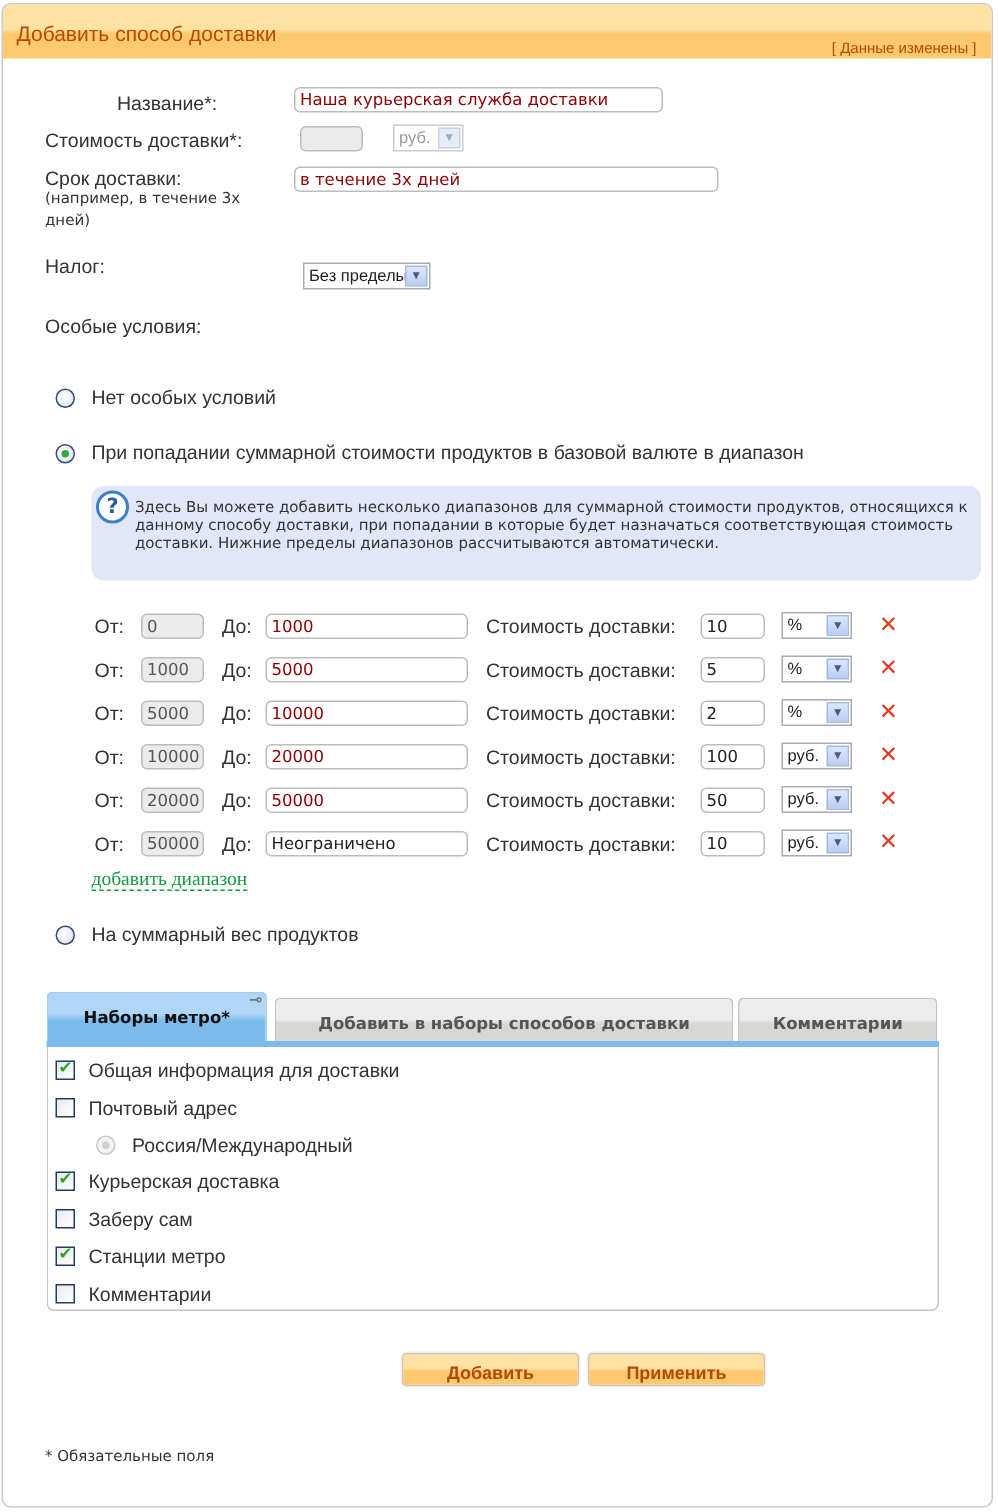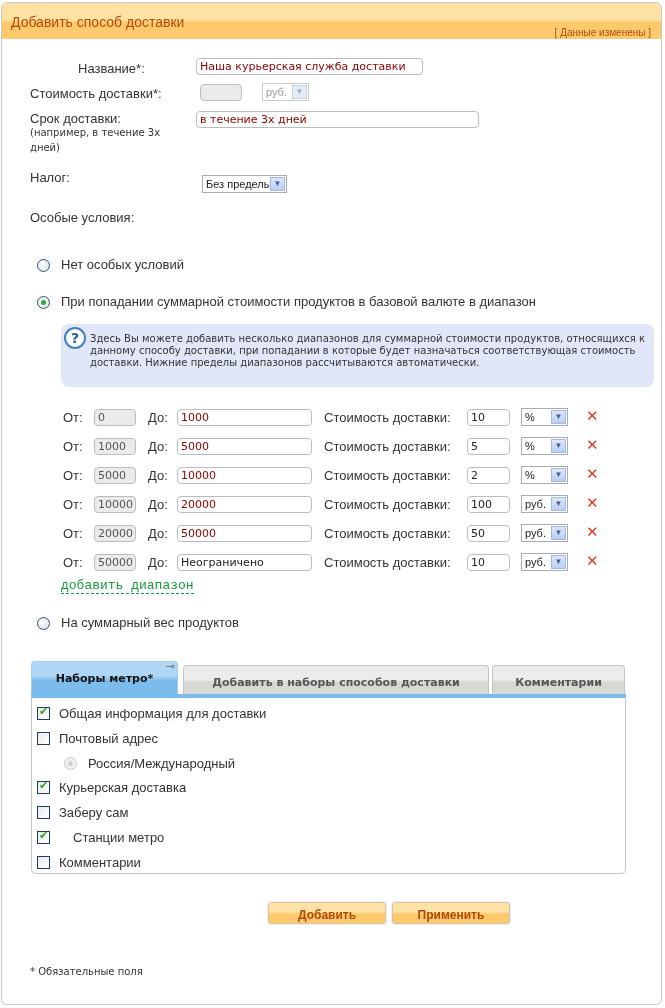--- a/index.html
+++ b/index.html
@@ -22,39 +22,39 @@
   .radio { position: absolute; width: 13px; height: 13px; border-radius: 50%; border: 1px solid #2f4f7a; background: radial-gradient(circle at 40% 40%, #fff 0, #e4e7ee 70%, #c8cdd8 100%); }
   .radio.on::after { content: ""; position: absolute; left: 3px; top: 3px; width: 5px; height: 5px; border-radius: 50%; background: #2eaa3a; }
   .radio.dim { border-color: #c8c8c8; background: #f3f3f3; }
   .radio.dim::after { content: ""; position: absolute; left: 3px; top: 3px; width: 5px; height: 5px; border-radius: 50%; background: #cfcfcf; }
   .cb { position: absolute; width: 13px; height: 13px; border: 1px solid #1e3d63; background: linear-gradient(135deg, #e9e9e9, #ffffff); }
   .cb.on::after { content: "✔"; position: absolute; left: 1px; top: -3px; font-size: 11px; color: #2aa52a; }
   .info { position: absolute; left: 61px; top: 324px; width: 593px; height: 63px; background: #e1e7f8; border-radius: 8px; }
   .info .q { position: absolute; left: 3px; top: 3px; width: 22px; height: 22px; border-radius: 50%; background: #fff; border: 2px solid #3d80c4; color: #2a5d97; font-weight: bold; font-size: 14px; text-align: center; line-height: 18px; }
   .info .txt { position: absolute; left: 29px; top: 9px; width: 560px; font-size: 10px; line-height: 12px; color: #333; }
   .del { position: absolute; color: #e03a1e; font-size: 15px; font-weight: bold; line-height: 14px; }
-  .link { position: absolute; color: #169b3e; font-family: Liberation Mono, monospace; font-size: 13px; border-bottom: 1px dashed #169b3e; line-height: 15px; }
+  .link { position: absolute; color: #169b3e; font-family: Liberation Serif, serif; font-size: 13px; border-bottom: 1px dashed #169b3e; line-height: 15px; }
   .tab { position: absolute; height: 31px; border: 1px solid #c4c4c4; border-bottom: none; border-radius: 4px 4px 0 0; background: linear-gradient(#ececec 0, #ececec 45%, #d7d7d3 55%, #d7d7d3 100%); font-size: 11px; font-weight: bold; color: #555; text-align: center; line-height: 34px; }
   .tab.active { background: linear-gradient(#b0d6f5 0, #b0d6f5 40%, #7cbcec 55%, #7cbcec 100%); color: #111; height: 35px; border-color: #a8cbe8; }
   .tabline { position: absolute; left: 31px; top: 694px; width: 595px; height: 4px; background: #7cbcec; }
   .panel { position: absolute; left: 31px; top: 697px; width: 595px; height: 177px; border: 1px solid #c4c4c4; border-top: none; border-radius: 0 0 5px 5px; }
   .btn { position: absolute; height: 22px; border: 1px solid #d8c4a4; border-radius: 3px; background: linear-gradient(#fee2a5 0, #fee2a5 45%, #fcca6c 55%, #fcca6c 100%); font-family: "Liberation Sans", sans-serif; font-weight: bold; font-size: 12px; color: #b04a09; text-align: center; line-height: 24px; box-shadow: 0 0 0 1px #efefef; }
 </style>
 </head>
 <body>
 
 <div class="frame">
   <div class="header">
     <span class="title">Добавить способ доставки</span>
     <span class="status">[ Данные изменены ]</span>
   </div>
 </div>
 
 <span class="abs lbl" style="left:30px;top:61px;margin-left:48px;">Название*:</span>
-<div class="inp" style="left:196px;top:58px;width:227px;">Наша курьерская служба доставки</div>
+<div class="inp" style="left:196px;top:58px;width:246px;">Наша курьерская служба доставки</div>
 
 <span class="abs lbl" style="left:30px;top:86px;">Стоимость доставки*:</span>
 <div class="inp dis" style="left:200px;top:84px;width:42px;"></div>
 <div class="sel dis" style="left:262px;top:83px;width:47px;">
   <span>руб.</span>
   <span class="arr">▼</span>
 </div>
 
 <span class="abs lbl" style="left:30px;top:111px;">Срок доставки:</span>
 <span class="abs small" style="left:30px;top:125px;"><span>(например, в течение 3х</span><br><span>дней)</span></span>
@@ -172,21 +172,21 @@
     <div>
       <span class="cb on" style="left:37px;top:781px;"></span>
       <span class="abs lbl" style="left:59px;top:780px;">Курьерская доставка</span>
     </div>
     <div>
       <span class="cb" style="left:37px;top:806px;"></span>
       <span class="abs lbl" style="left:59px;top:805px;">Заберу сам</span>
     </div>
     <div>
       <span class="cb on" style="left:37px;top:831px;"></span>
-      <span class="abs lbl" style="left:73px;top:830px;">Станции метро</span>
+      <span class="abs lbl" style="left:59px;top:830px;">Станции метро</span>
     </div>
     <div>
       <span class="cb" style="left:37px;top:856px;"></span>
       <span class="abs lbl" style="left:59px;top:855px;">Комментарии</span>
     </div>
   </div>
 
 <div class="btn" style="left:268px;top:902px;width:118px;">Добавить</div>
 <div class="btn" style="left:392px;top:902px;width:118px;">Применить</div>
 

